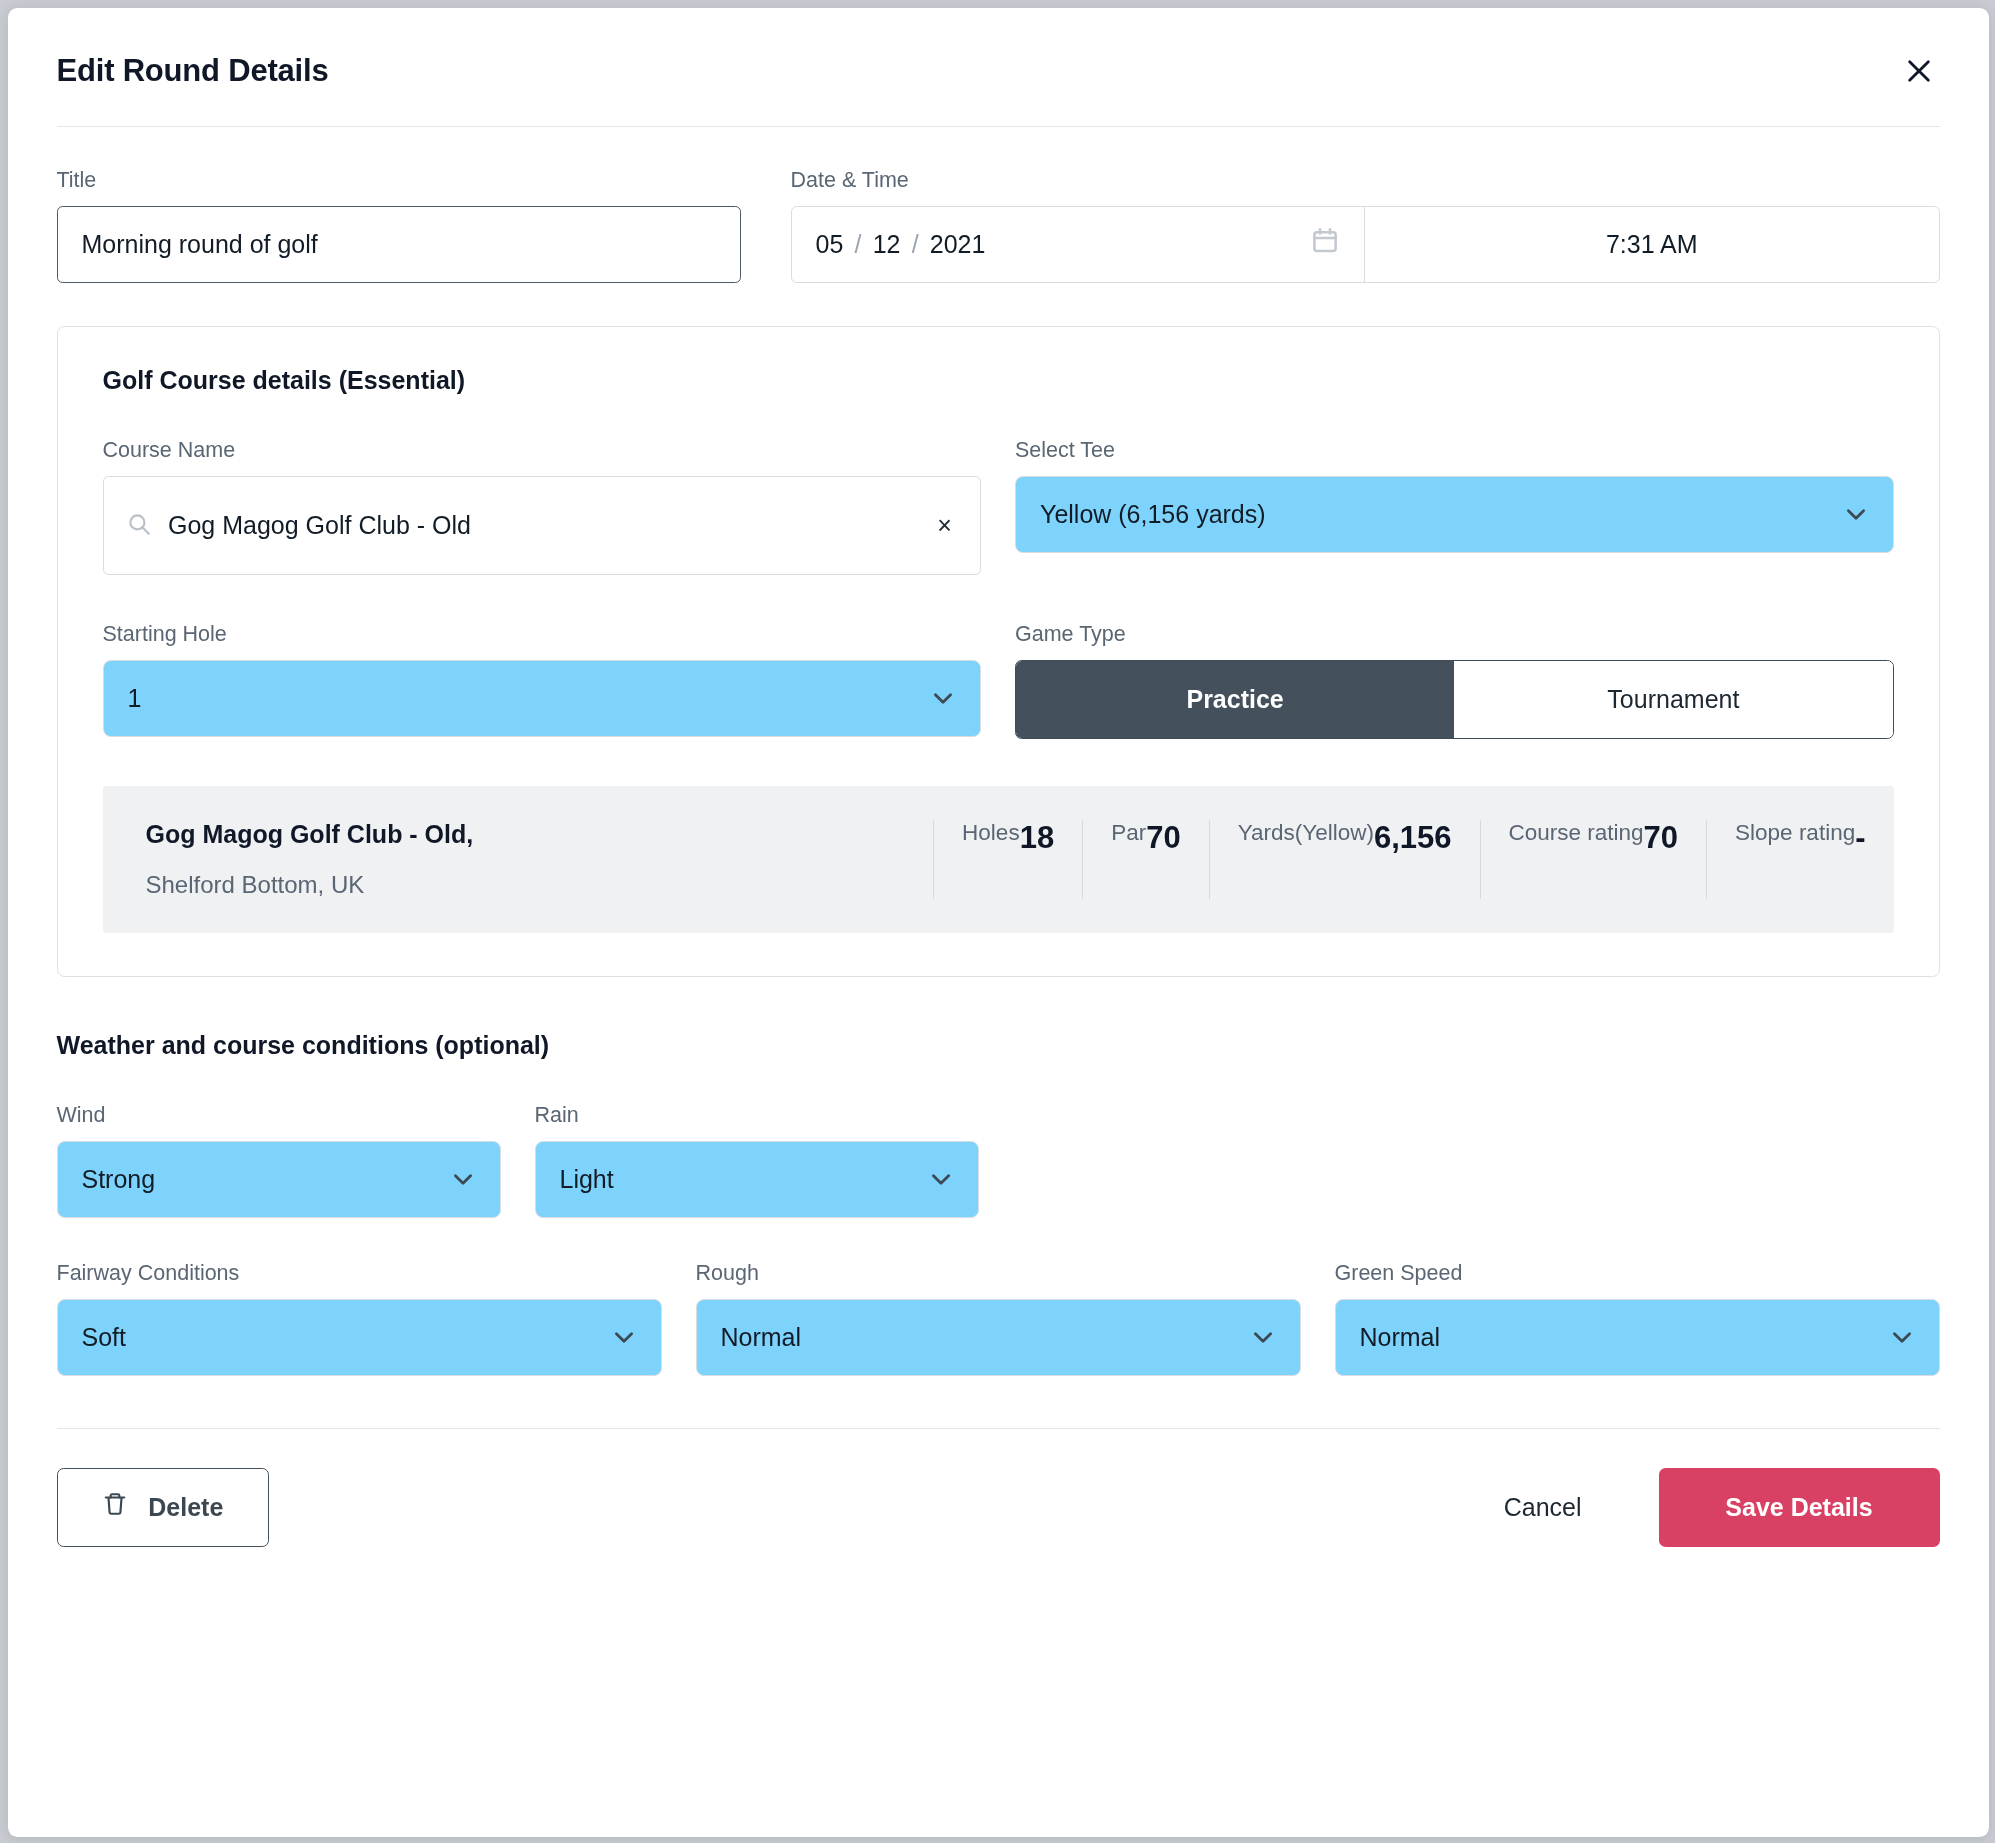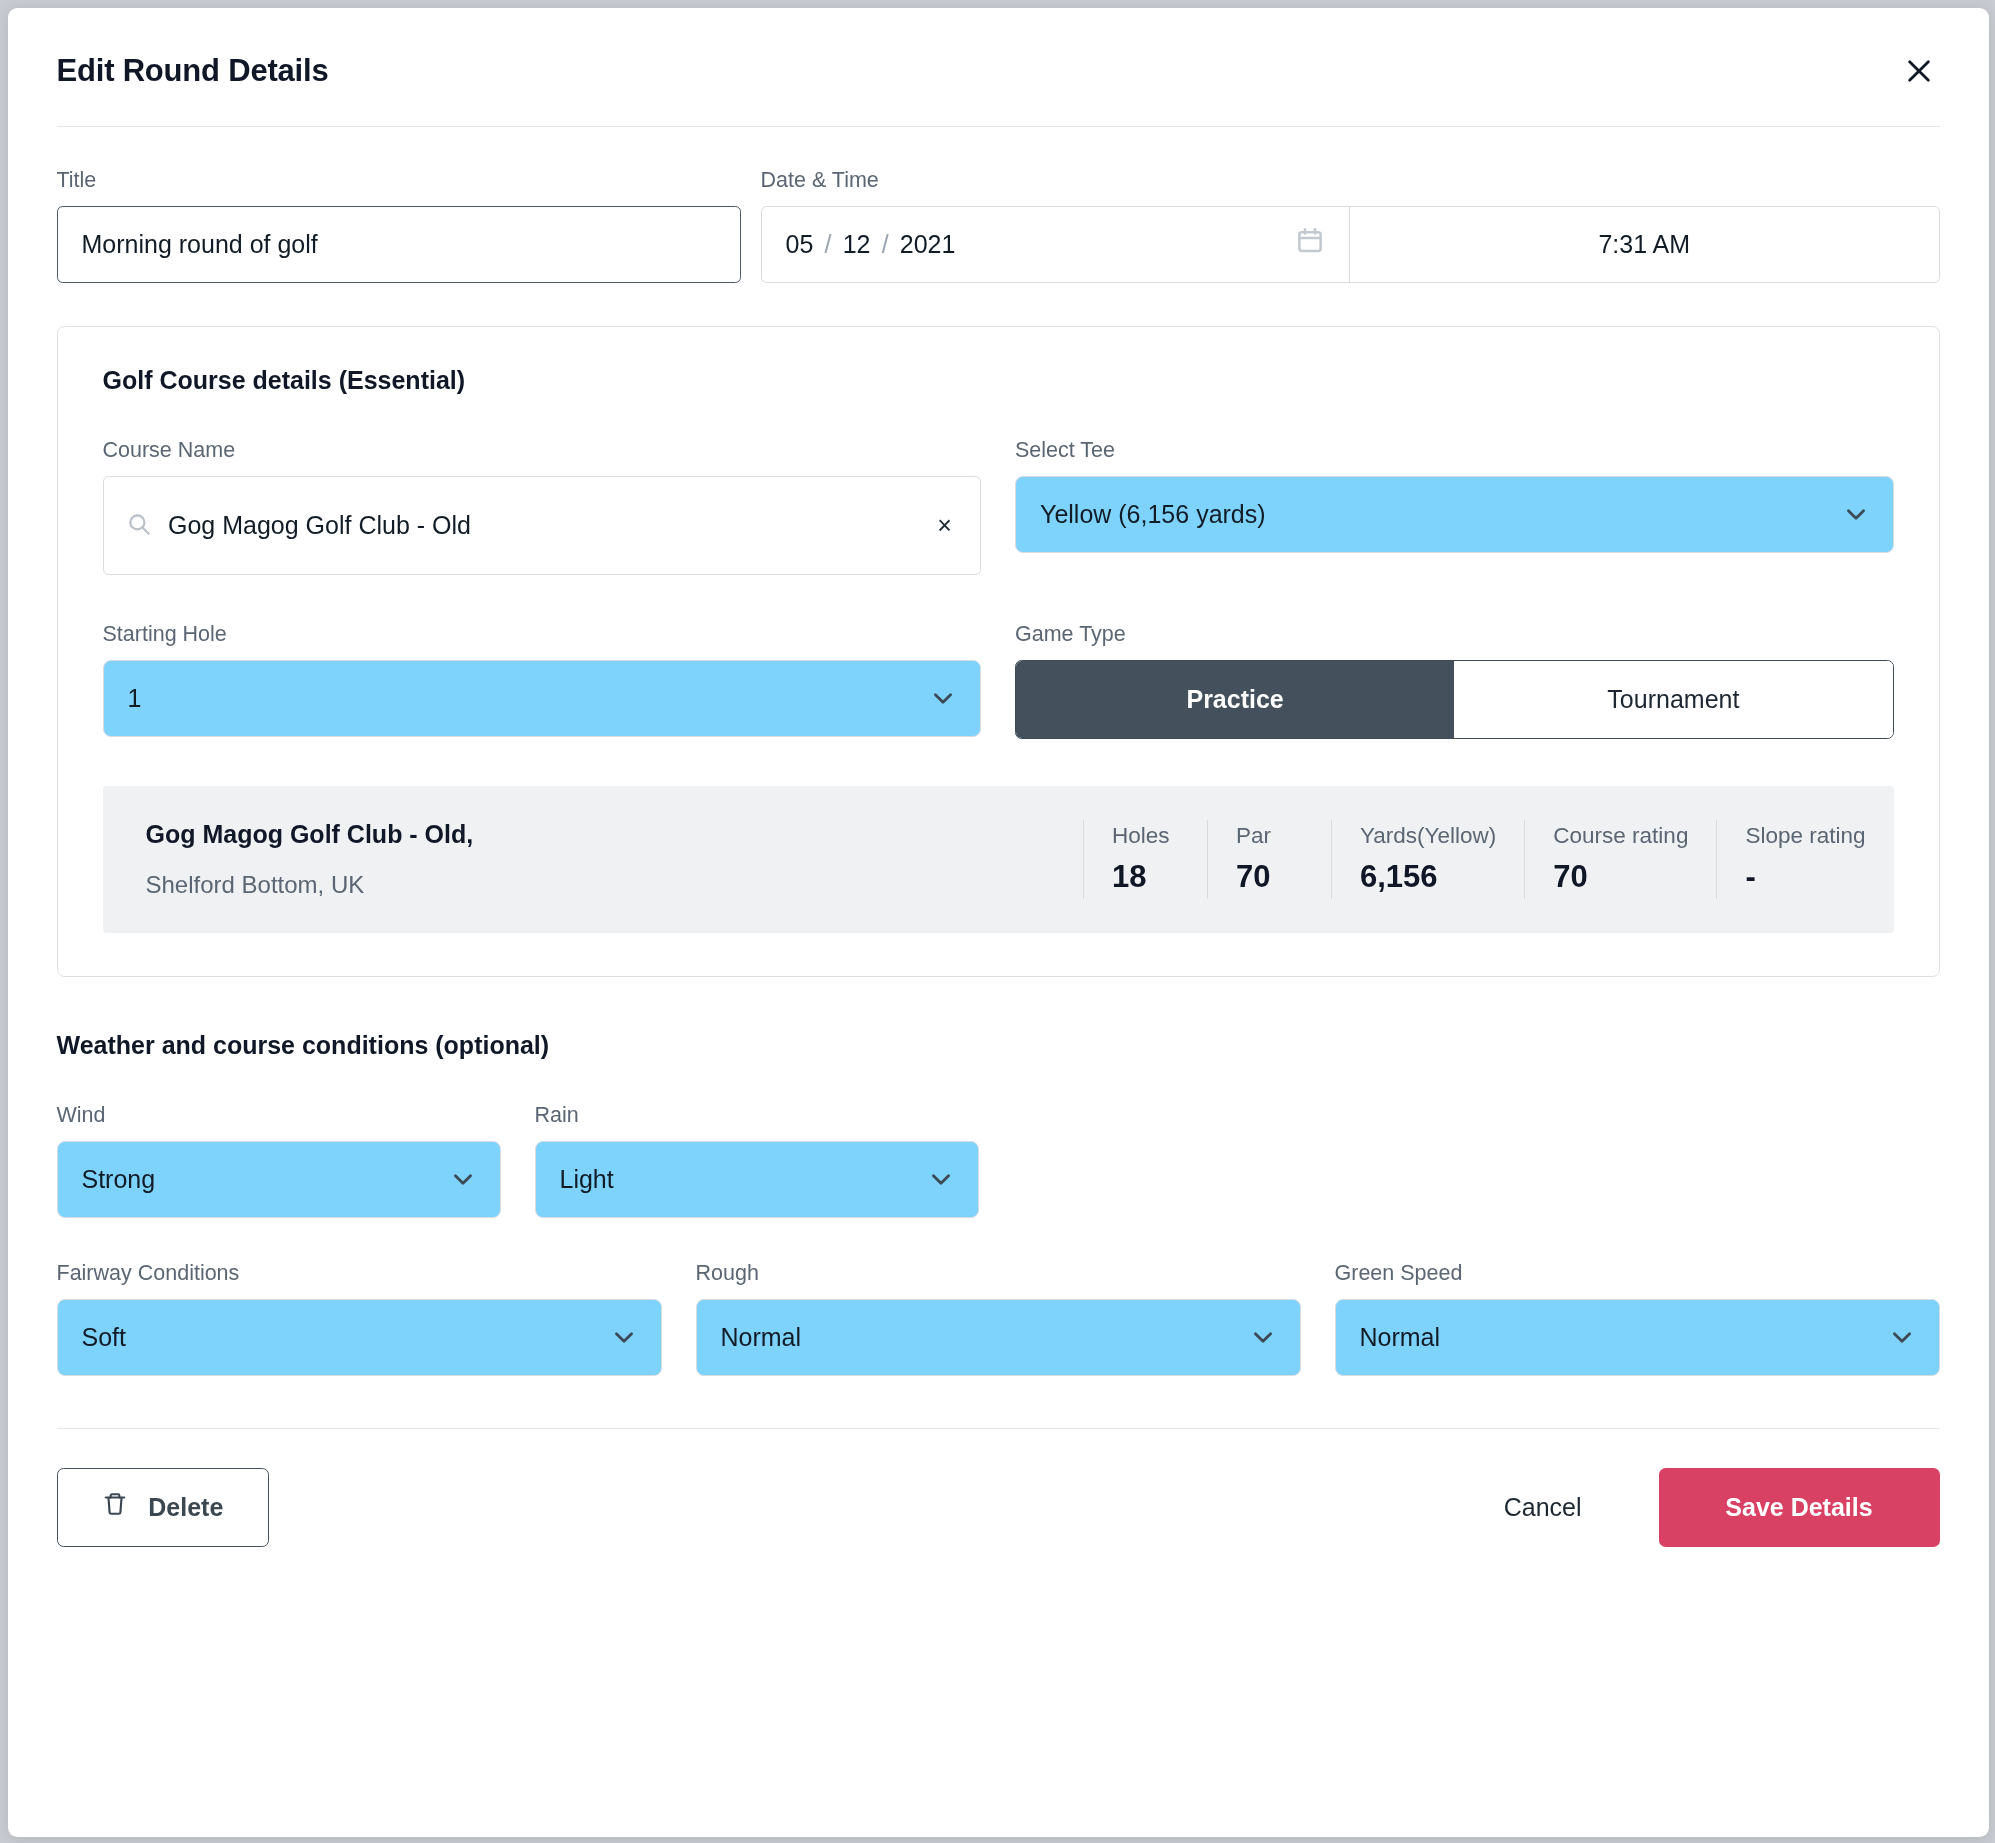--- a/index.html
+++ b/index.html
@@ -97,21 +97,21 @@
     align-items: center;
   }
 
   
   .top-row {
     display: flex;
     gap: 20px;
     padding-top: 41px;
   }
   .top-col-left { width: 684px; }
-  .top-col-right { width: 684px; flex: 1; }
+  .top-col-right { width: 684px; margin-left: 30px; flex: 1; }
 
   .datetime-wrap {
     display: flex;
     height: 77px;
     border: 0.9px solid #d7dce1;
     border-radius: 5.6px;
     background: #fff;
     overflow: hidden;
   }
   .date-part {
@@ -228,21 +228,21 @@
     margin-bottom: 22px;
   }
   .stats-name .n2 {
     font-size: 24px;
     color: #5a6673;
   }
   .stat {
     padding: 0 28px;
     border-left: 0.9px solid #d6d9dd;
     display: flex;
-    flex-direction: column;
+    flex-direction: row;
     align-items: flex-start;
     justify-content: center;
     min-width: 124px;
   }
   .stat .k {
     font-size: 22.5px;
     color: #5a6673;
     margin-bottom: 9.4px;
     white-space: nowrap;
   }

